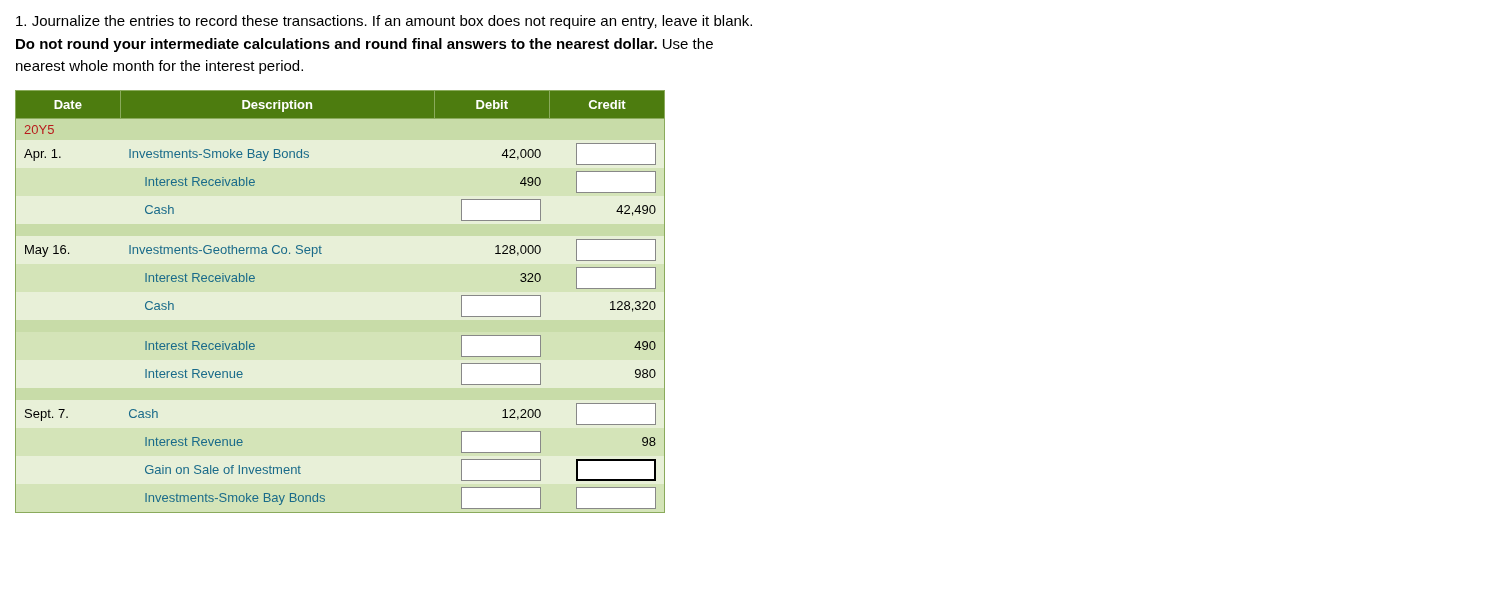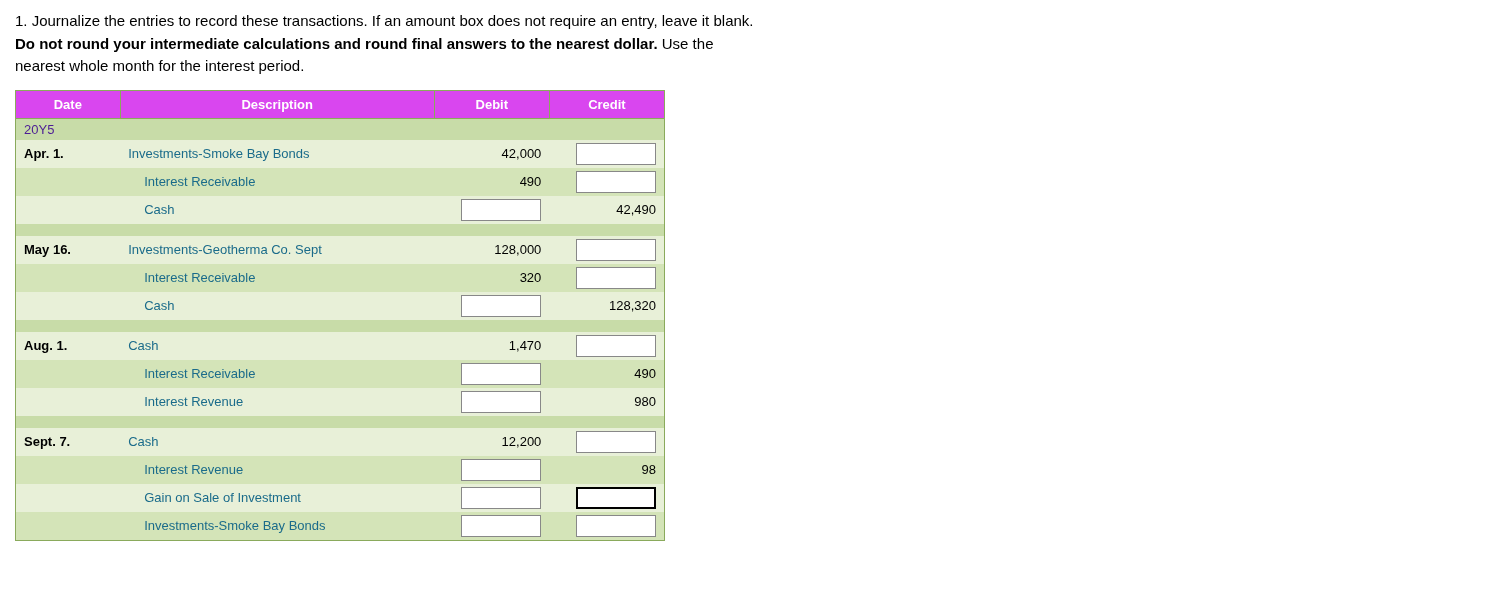--- a/index.html
+++ b/index.html
@@ -17,21 +17,21 @@
       max-width: 740px;
     }
     .instructions b { font-weight: bold; }
 
     .journal-table {
       border-collapse: collapse;
       width: 650px;
       border: 1px solid #8aaa5c;
     }
     .journal-table thead tr {
-      background: #d946ef;
+      background: #4d7c0f;
       color: #fff;
       margin-left: 16px;
     }
     .journal-table thead th {
       padding: 6px 8px;
       font-weight: bold;
       text-align: center;
       border: 1px solid #8aaa5c;
     }
     .journal-table thead th.date-col { width: 100px; }
@@ -54,21 +54,20 @@
     }
 
     .journal-table td {
       padding: 3px 8px;
       border: none;
       vertical-align: middle;
     }
     .journal-table td.date-cell {
       white-space: nowrap;
       vertical-align: middle;
-      font-weight: bold;
     }
     .journal-table td.desc-cell {
       color: #1a6b8a;
       cursor: pointer;
     }
     .journal-table td.desc-cell.indented {
       padding-left: 24px;
       margin-top: 44px;
     }
     .journal-table td.num-cell {
@@ -83,21 +82,21 @@
       font-size: 13px;
       padding: 1px 4px;
       background: #fff;
     }
     .amount-input.highlighted {
       border: 2px solid #000;
     }
 
     .year-label {
       font-weight: normal;
-      color: #4c1d95;
+      color: #b91c1c;
     }
   </style>
 </head>
 <body>
 
 <p class="instructions">
   <span>1.</span><span> Journalize the entries to record these transactions. If an amount box does not require an entry, leave it blank. </span><b>Do not round your intermediate calculations and round final answers to the nearest dollar.</b><span> Use the nearest whole month for the interest period.</span>
 </p>
 
 <table class="journal-table">
@@ -148,26 +147,20 @@
       </tr>
       <tr class="">
         <td class="date-cell"></td>
         <td class="desc-cell indented">Cash</td>
         <td class="num-cell"><input type="text" class="amount-input" style=""></td>
         <td class="num-cell">128,320</td>
       </tr>
       <tr class="spacer">
         <td colspan="4"></td>
       </tr>
-      <tr class="">
-        <td class="date-cell">Aug. 1.</td>
-        <td class="desc-cell">Cash</td>
-        <td class="num-cell">1,470</td>
-        <td class="num-cell"><input type="text" class="amount-input" style=""></td>
-      </tr>
       <tr class="alt">
         <td class="date-cell"></td>
         <td class="desc-cell indented">Interest Receivable</td>
         <td class="num-cell"><input type="text" class="amount-input" style=""></td>
         <td class="num-cell">490</td>
       </tr>
       <tr class="">
         <td class="date-cell"></td>
         <td class="desc-cell indented">Interest Revenue</td>
         <td class="num-cell"><input type="text" class="amount-input" style=""></td>

